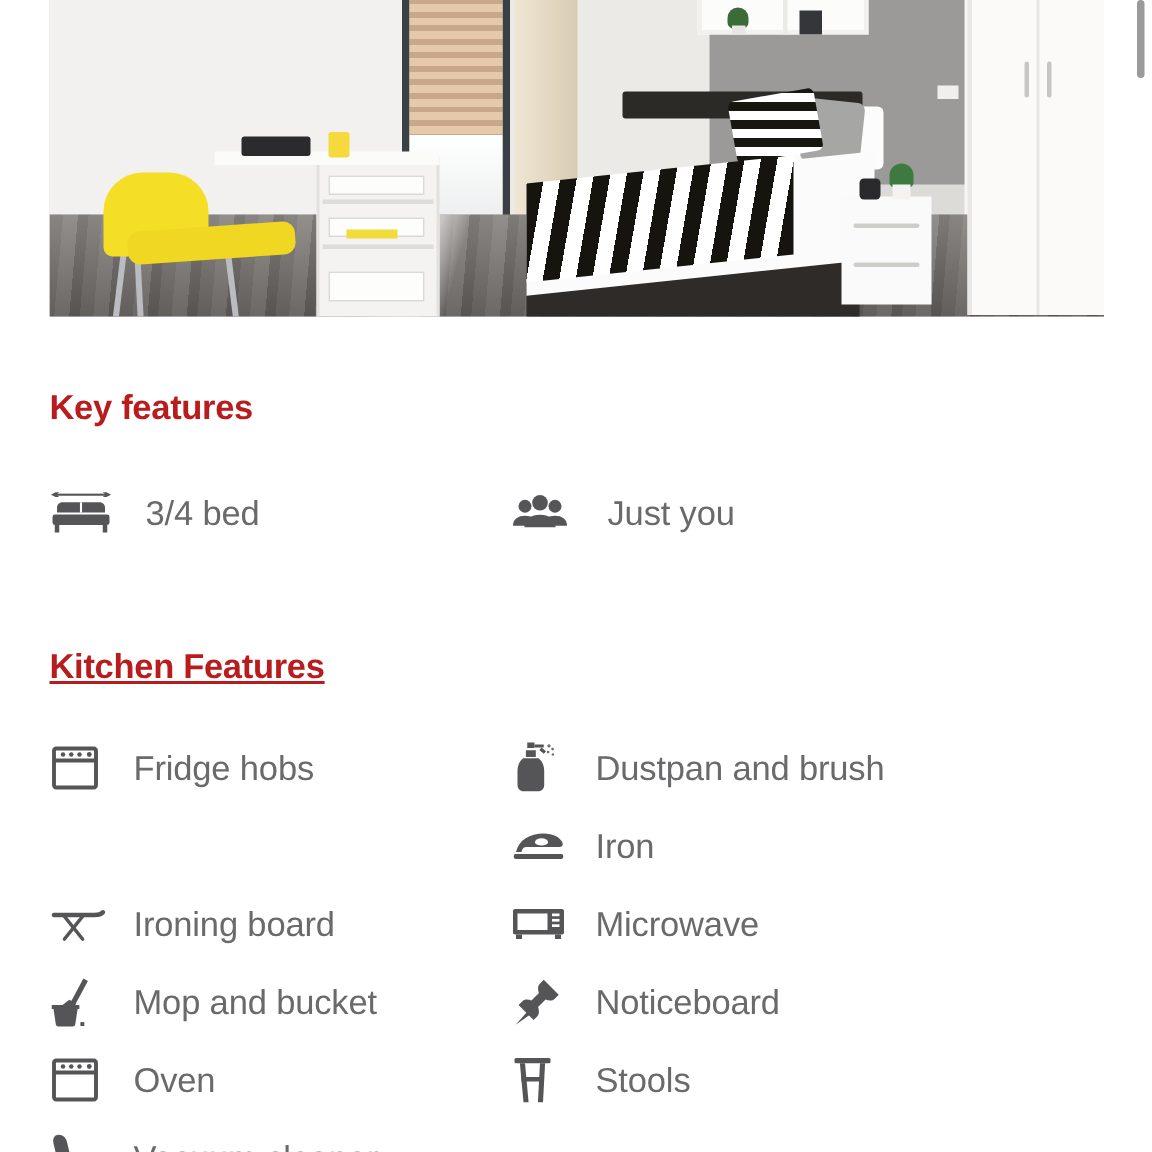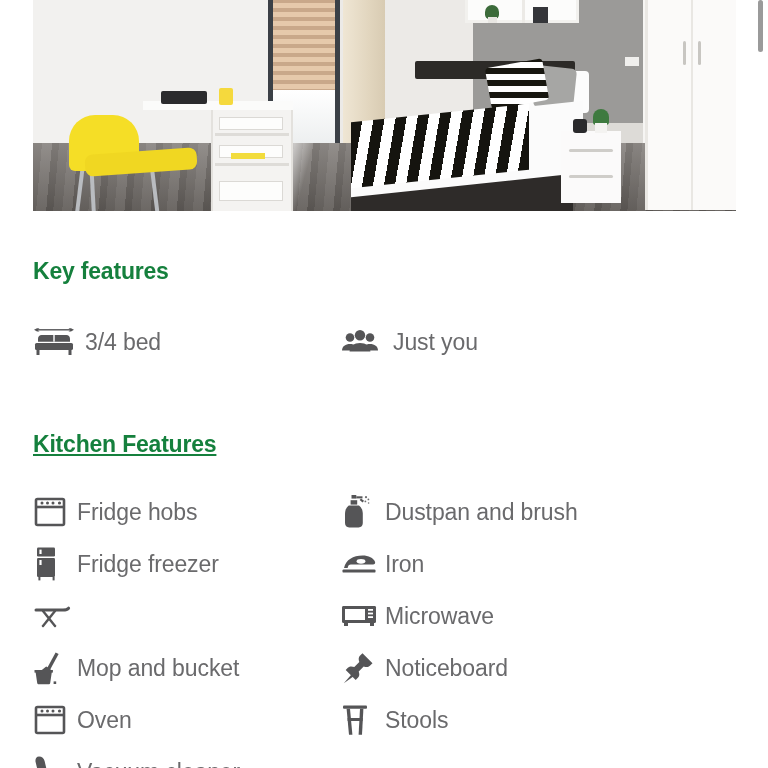--- a/index.html
+++ b/index.html
@@ -140,38 +140,39 @@
   .rm-ward-h1   { position:absolute; left:650px; top:48px; width:3px; height:24px; background:#c8c6c2; border-radius:2px;}
   .rm-ward-h2   { position:absolute; left:665px; top:48px; width:3px; height:24px; background:#c8c6c2; border-radius:2px;}
   .rm-socket    { position:absolute; left:592px; top:64px; width:14px; height:9px; background:#f0efed;}
 
   
   .content { position:absolute; left:0; top:218px; width:768px; }
 
   .section-title {
     font-size: 23px;
     font-weight: bold;
-    color: #15803d;
+    color: #b91c1c;
     letter-spacing: -0.2px;
   }
 
   #key-features-title  { position:absolute; left:33px; top:40px; }
   #kitchen-features-title { position:absolute; left:33px; top:213px;text-decoration:underline; }
 
   .feature-grid { position:absolute; left:0; width:768px; }
   #key-grid    { top:98px; }
   #kitchen-grid{ top:268px; }
 
   .feature-row { position:relative; height:52px; }
 
   .feature-item {
     position:absolute;
     display:flex;
     align-items:center;
     height:52px;
+    gap:12px;
   }
   .feature-item.col-left  { left:33px; width:300px; }
   .feature-item.col-right { left:341px; width:400px; }
 
   .feat-icon {
     width: 44px;
     flex: 0 0 44px;
     display:flex;
     align-items:center;
     justify-content:flex-start;
@@ -342,33 +343,20 @@
                 <circle cx="24.4" cy="7.4" r="0.9"></circle>
                   <circle cx="27.6" cy="9" r="0.8"></circle>
               </g>
             </svg>
           </span>
           <span class="feat-label">Dustpan and brush</span>
         </div>
       </div>
 
       <div class="feature-row">
-        <div class="feature-item col-left">
-          <span class="feat-icon">
-            <svg width="26" height="36" viewBox="0 0 26 36" fill="currentColor">
-              <rect x="4" y="1.5" width="18" height="9" rx="1.2"></rect>
-              <rect x="6.4" y="3.6" width="2.2" height="4.4" fill="#ffffff"></rect>
-              <rect x="4" y="12" width="18" height="19" rx="1.2"></rect>
-              <rect x="6.4" y="14" width="2.2" height="5" fill="#ffffff"></rect>
-              <rect x="5.4" y="31" width="2" height="3.4"></rect>
-              <rect x="19.6" y="31" width="2" height="3.4"></rect>
-            </svg>
-          </span>
-          <span class="feat-label">Fridge freezer</span>
-        </div>
         <div class="feature-item col-right">
           <span class="feat-icon">
             <svg width="36" height="24" viewBox="0 0 36 24" fill="currentColor">
               <path d="M3 16c2-8.2 9-12.4 18.6-12.4 6 0 10.8 2.4 12.4 6.2.6 1.6-.4 2.8-2 2.8H9.8c-1.4 0-2.4.9-2.8 2.2L6.6 16z"></path>
               <ellipse cx="20" cy="9.3" rx="4.4" ry="2.4" fill="#ffffff"></ellipse>
               <rect x="1.5" y="17.4" width="33" height="3.2" rx="1.2"></rect>
             </svg>
           </span>
           <span class="feat-label">Iron</span>
         </div>
@@ -376,20 +364,21 @@
 
       <div class="feature-row">
         <div class="feature-item col-left">
           <span class="feat-icon">
             <svg width="38" height="28" viewBox="0 0 38 28" fill="none" stroke="currentColor" stroke-width="2.4" stroke-linecap="round">
               <path d="M3 8h27c2.6 0 4.6-.6 5.6-1.8" stroke-width="3"></path>
               <path d="M10 9 L22 24"></path>
               <path d="M22 9 L10 24"></path>
             </svg>
           </span>
+          <span class="feat-label">Ironing board</span>
         </div>
         <div class="feature-item col-right">
           <span class="feat-icon">
             <svg width="36" height="26" viewBox="0 0 36 26" fill="currentColor">
               <path d="M2.5 3h31c1 0 1.5.6 1.5 1.5v14c0 .9-.5 1.5-1.5 1.5h-31c-1 0-1.5-.6-1.5-1.5v-14C1 3.6 1.5 3 2.5 3z"></path>
               <rect x="4" y="6" width="20" height="11" fill="#ffffff"></rect>
               <g fill="#ffffff">
                 <rect x="27" y="6" width="5" height="1.8"></rect>
                 <rect x="27" y="9.6" width="5" height="1.8"></rect>
                 <rect x="27" y="13.2" width="5" height="1.8"></rect>

